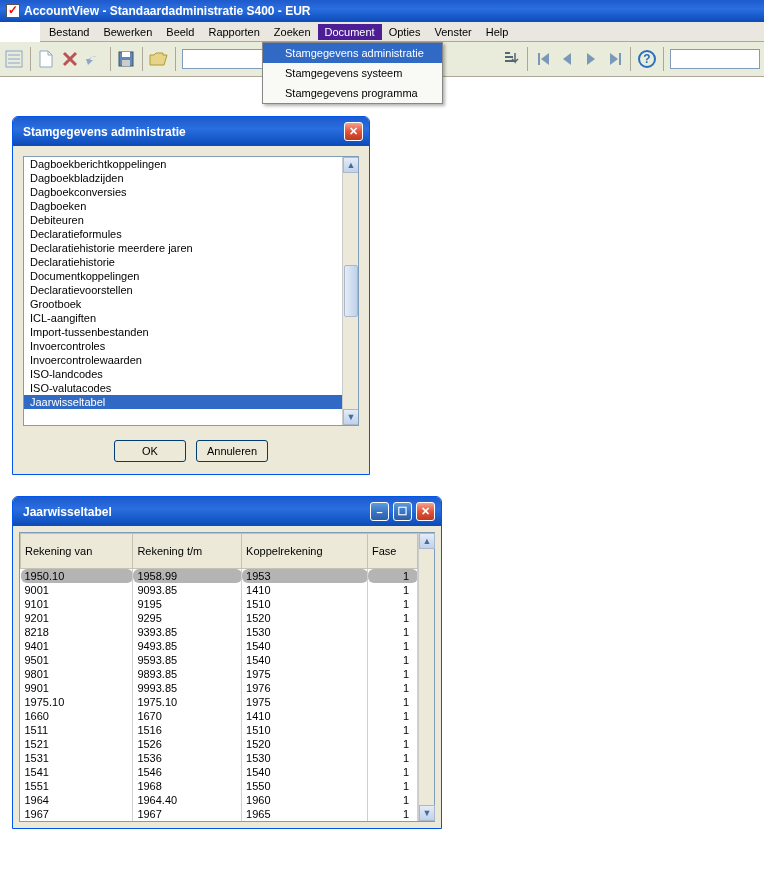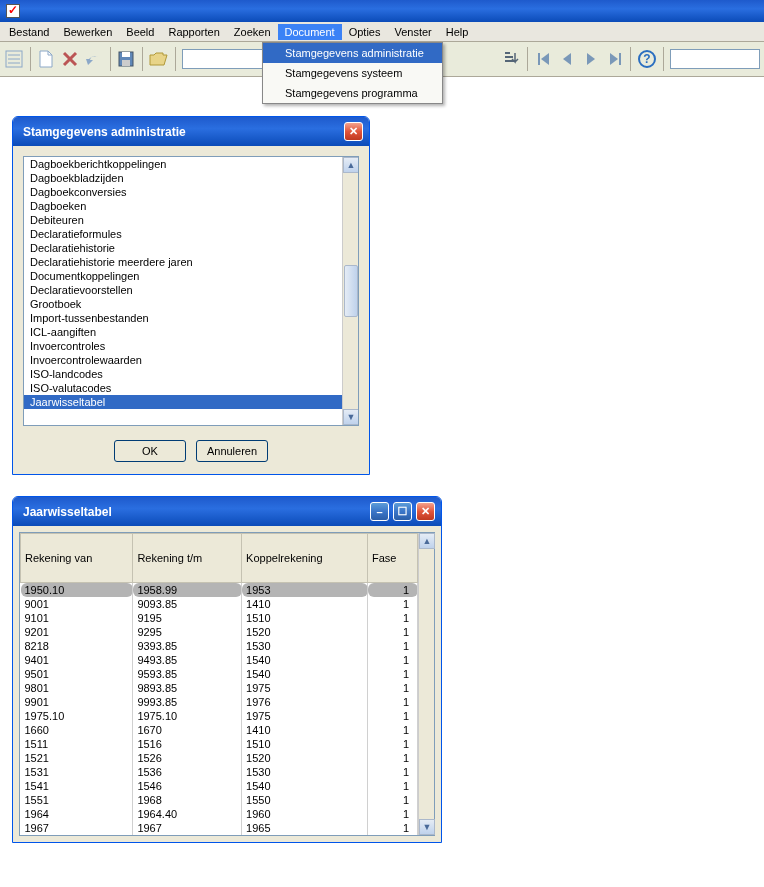--- a/index.html
+++ b/index.html
@@ -43,27 +43,28 @@
 
 
 .menubar {
   background: #e9e7df;
   border-bottom: 1px solid #aca899;
   display: flex;
   align-items: center;
   height: 20px;
   padding: 8px 2px;
   position: relative;
+  margin-left: 40px;
 }
 .menu-item {
   padding: 2px 7px;
   cursor: default;
 }
 .menu-item.active {
-  background: #3b82f6;
+  background: #4c1d95;
   color: #fff;
 }
 
 
 .dropdown {
   position: absolute;
   top: 42px;
   left: 262px;
   background: #f9f9f5;
   border: 1px solid #888;
@@ -225,21 +226,21 @@
 }
 .grid-table {
   width: 100%;
   border-collapse: collapse;
   font-size: 11px;
 }
 .grid-table th {
   text-align: left;
   background: #ece9d8;
   border: 1px solid #c5c2b2;
-  padding: 18px 4px;
+  padding: 11px 4px;
   font-weight: normal;
   margin-left: 40px;
 }
 .grid-table td {
   border-right: 1px solid #d0d0d0;
   padding: 1px 4px;
 }
 .grid-table tr.selected td {
   background: #b4b4b4;
   border-radius: 6px;
@@ -258,20 +259,21 @@
   border: 1px solid #abb8cb;
   display: flex; align-items: center; justify-content: center;
   font-size: 9px; color: #4a6a99;
 }
 </style>
 </head>
 <body>
 
 <div class="titlebar">
   <span class="app-icon"></span>
+  <span>AccountView - Standaardadministratie S400 - EUR</span>
 </div>
 
 <div class="menubar" id="menubar">
     <div class="menu-item">Bestand</div>
     <div class="menu-item">Bewerken</div>
     <div class="menu-item">Beeld</div>
     <div class="menu-item">Rapporten</div>
     <div class="menu-item">Zoeken</div>
     <div class="menu-item active">Document</div>
     <div class="menu-item">Opties</div>
@@ -378,27 +380,27 @@
     <div class="win-btn close-btn">✕</div>
   </div>
   <div class="listbox">
     <div class="listbox-inner" id="listbox1">
         <div class="listbox-item">Dagboekberichtkoppelingen</div>
         <div class="listbox-item">Dagboekbladzijden</div>
         <div class="listbox-item">Dagboekconversies</div>
         <div class="listbox-item">Dagboeken</div>
         <div class="listbox-item">Debiteuren</div>
         <div class="listbox-item">Declaratieformules</div>
+        <div class="listbox-item">Declaratiehistorie meerdere jaren</div>
         <div class="listbox-item">Declaratiehistorie</div>
-        <div class="listbox-item">Declaratiehistorie meerdere jaren</div>
         <div class="listbox-item">Documentkoppelingen</div>
         <div class="listbox-item">Declaratievoorstellen</div>
         <div class="listbox-item">Grootboek</div>
+        <div class="listbox-item">ICL-aangiften</div>
         <div class="listbox-item">Import-tussenbestanden</div>
-        <div class="listbox-item">ICL-aangiften</div>
         <div class="listbox-item">Invoercontroles</div>
         <div class="listbox-item">Invoercontrolewaarden</div>
         <div class="listbox-item">ISO-landcodes</div>
         <div class="listbox-item">ISO-valutacodes</div>
         <div class="listbox-item selected">Jaarwisseltabel</div>
       </div>
     <div class="scrollbar">
       <div class="scroll-btn">▲</div>
       <div style="height:92px"></div>
       <div class="scroll-thumb" style="height:52px"></div>

